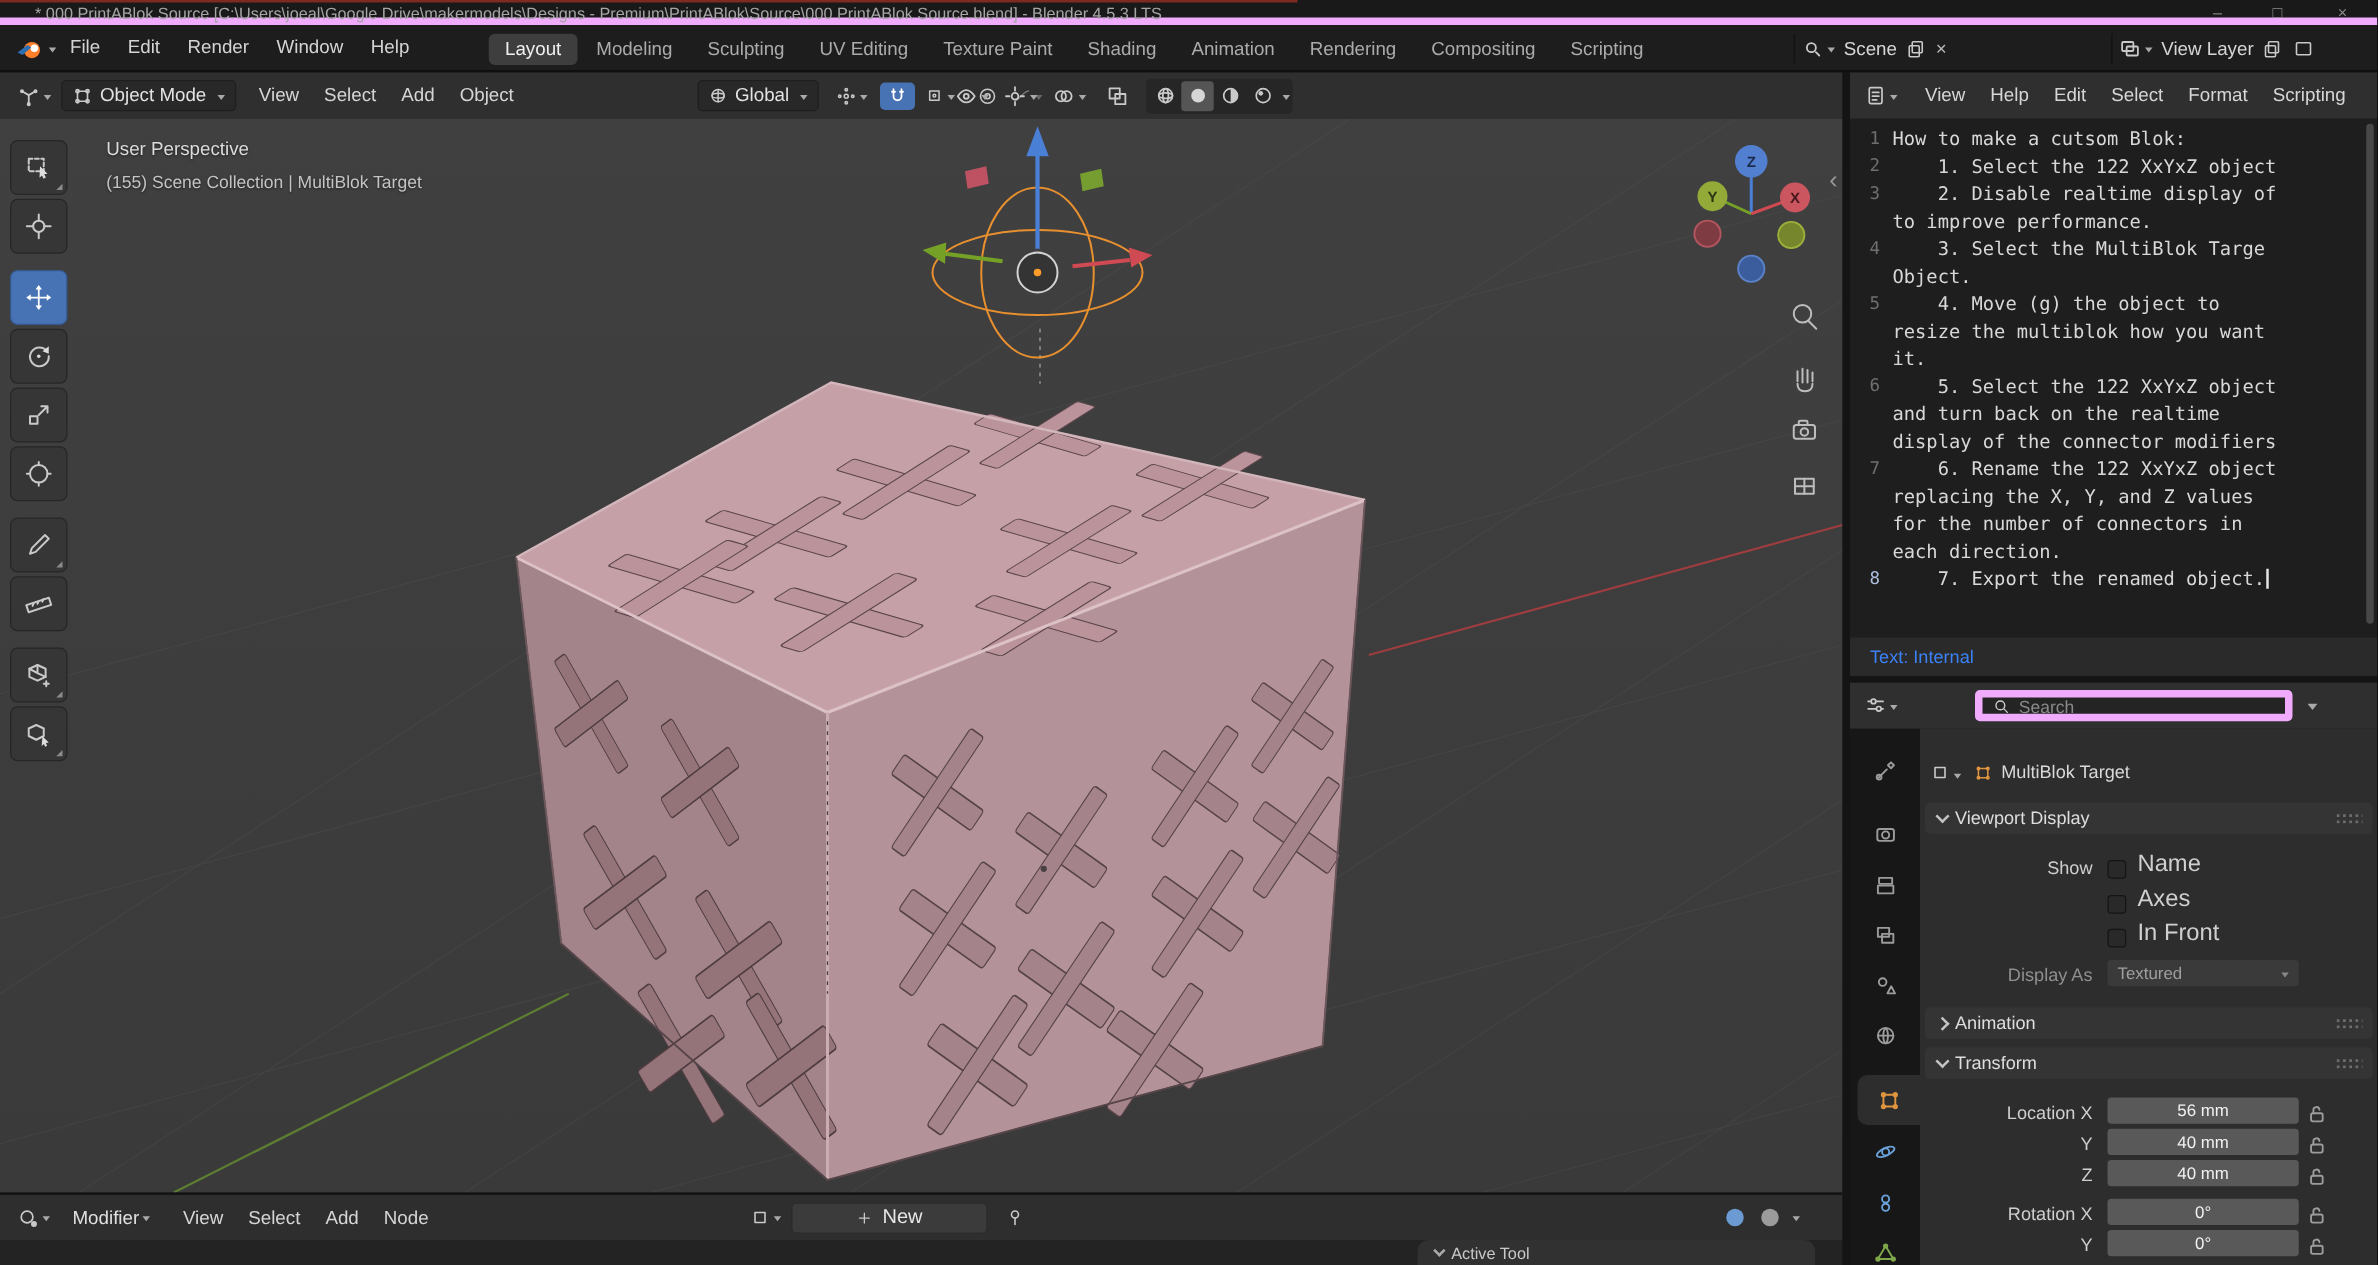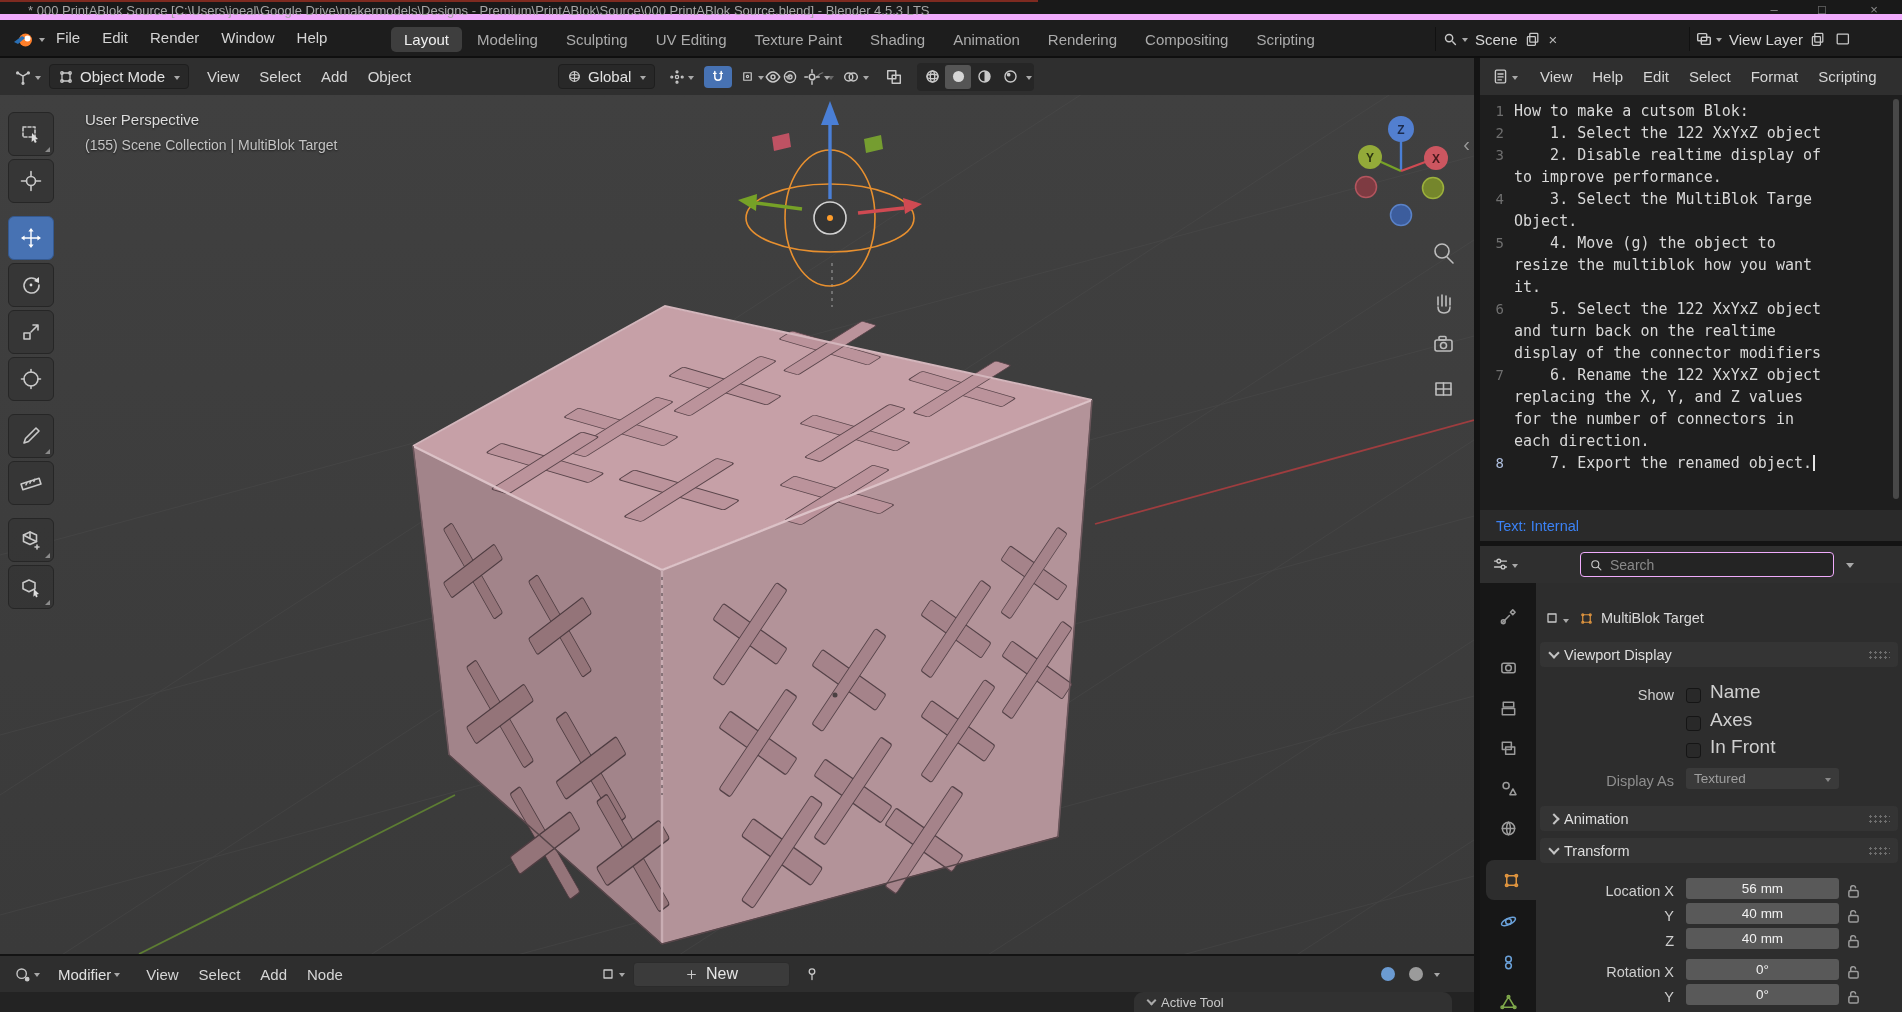--- a/index.html
+++ b/index.html
@@ -46,21 +46,21 @@
   #texted{left:1480px;top:95px;width:422px;height:415px;background:#1e1e1e;overflow:hidden}
   .trow{display:flex;height:22px;align-items:center}
   .ln{width:34px;text-align:right;padding-right:10px;color:#6f6f6f;font:14px "DejaVu Sans Mono",monospace;flex:none}
   .tx{white-space:pre;color:#d8d8d8;font:15px "DejaVu Sans Mono",monospace}
   .trow.cur .ln{color:#aebedd}
   #tcursor{display:inline-block;width:2px;height:16px;background:#e4e4e4;vertical-align:-3px;margin-left:1px}
   #tscroll{position:absolute;right:3px;top:4px;width:6px;height:400px;background:#484848;border-radius:3px}
   #tefoot{left:1480px;top:510px;width:422px;height:31px;background:#2a2a2a;display:flex;align-items:center;font-size:14.5px;color:#3b82f6}
   
   #propshead{left:1480px;top:546px;width:422px;height:37px}
-  #searchbox{display:flex;align-items:center;background:#242424;border:1px solid #f0abfc;border-radius:4px;height:25px;width:254px;padding:0 8px;margin-left:56px}
+  #searchbox{display:flex;align-items:center;background:#242424;border:6px solid #f0abfc;border-radius:4px;height:25px;width:254px;padding:0 8px;margin-left:56px}
   #searchbox .ph{color:#8a8a8a;font-size:14px;margin-left:7px}
   #propstrip{left:1480px;top:583px;width:56px;height:429px;background:#171717}
   .ptab{position:absolute;left:0;width:56px;height:40px;display:flex;align-items:center;justify-content:center}
   .ptab.active{left:6px;width:50px;background:#2d2d2d;border-radius:8px 0 0 8px}
   #propsbody{left:1536px;top:583px;width:366px;height:429px;background:#2d2d2d;overflow:hidden}
   .prow{position:absolute;left:0;width:412px;height:24px;display:flex;align-items:flex-end}
   .plabel{width:138px;text-align:right;color:#cfcfcf;font-size:14.5px;flex:none;padding-right:0}
   .plabel.dim{color:#8f8f8f}
   .panelhead{position:absolute;left:4px;width:358px;height:25px;background:#343434;border-radius:4px;display:flex;align-items:center;padding:0 8px}
   .panelhead .ttl{color:#dedede;font-size:14.5px}

